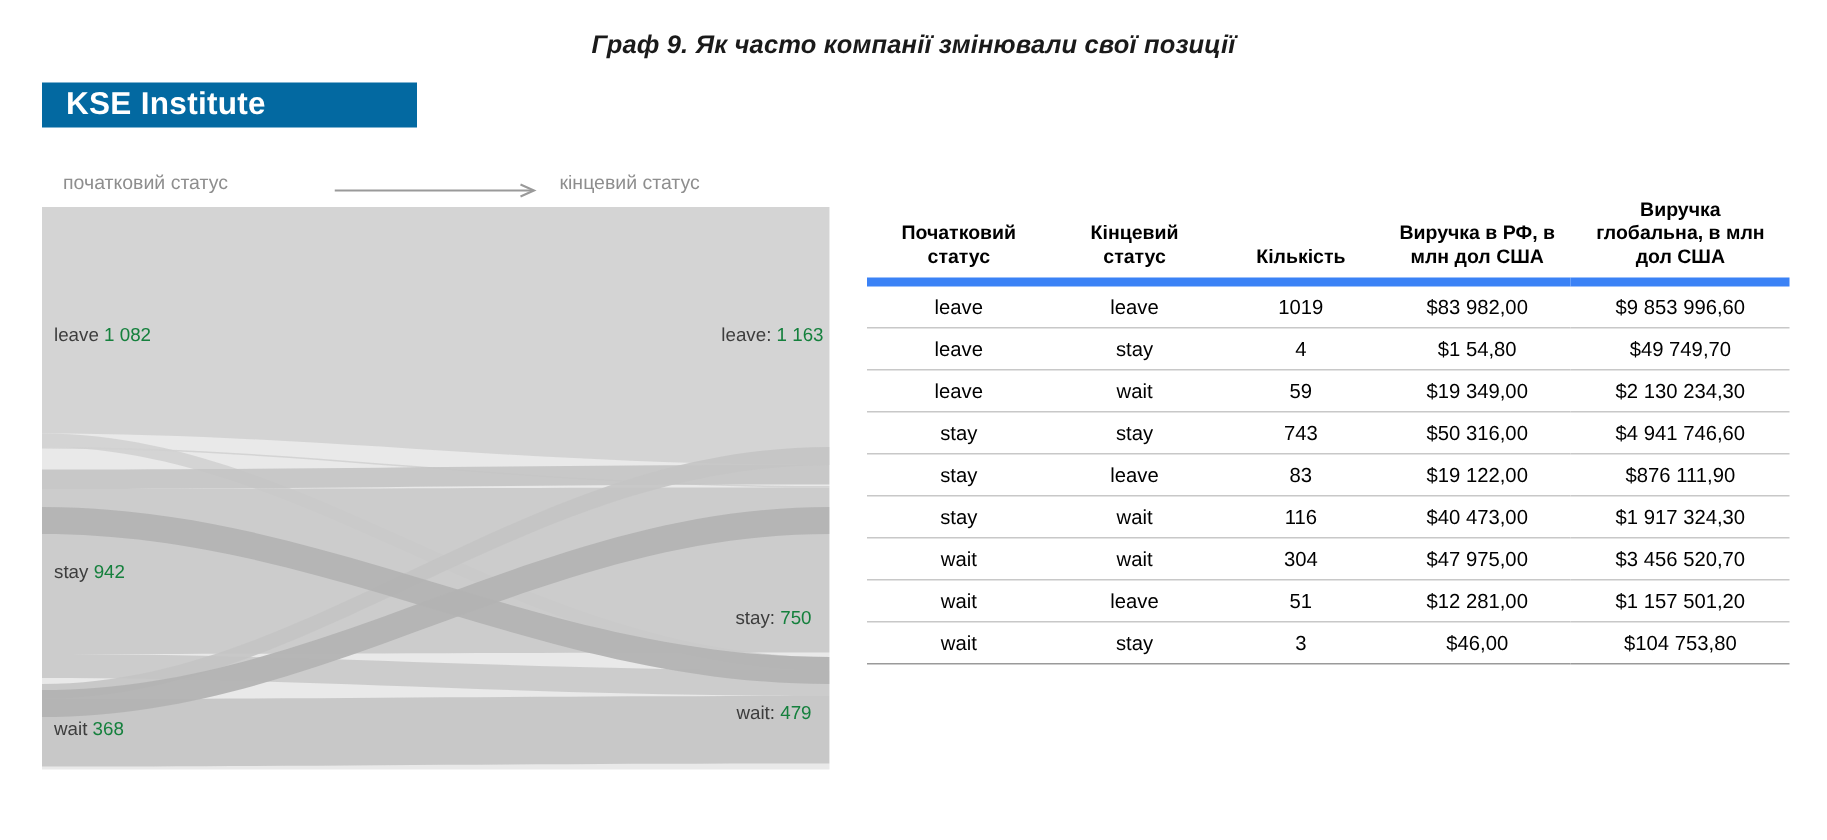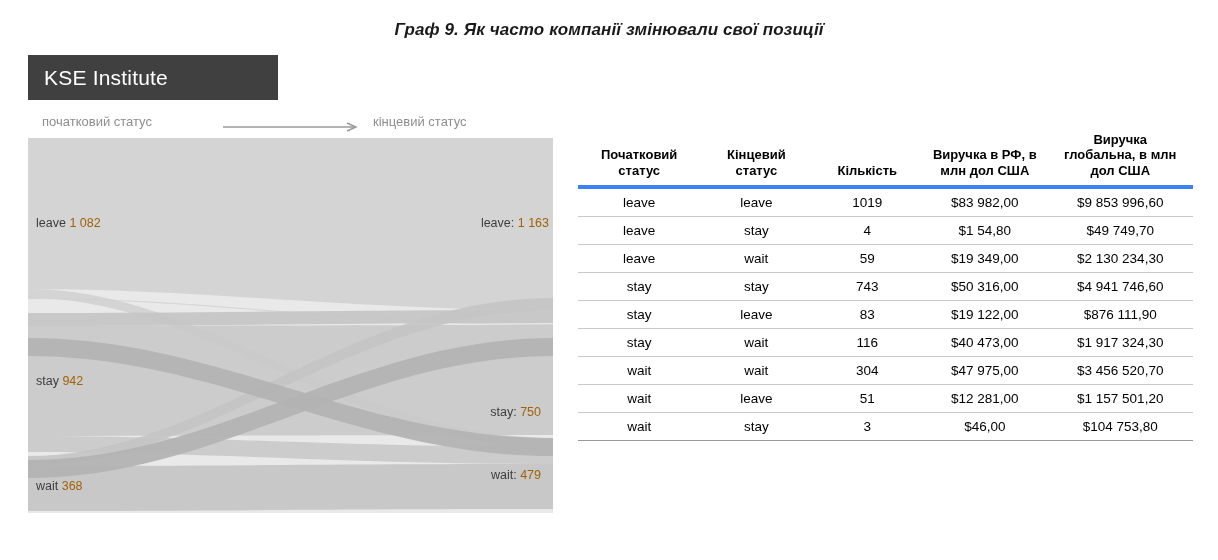--- a/index.html
+++ b/index.html
@@ -25,25 +25,25 @@
     font-size: 17px;
     color: #1a1a1a;
     letter-spacing: 0.1px;
   }
   
   #logo-banner {
     position: absolute;
     left: 28px;
     top: 55px;
     width: 250px;
-    height: 45px;
-    background: #404040;
+    height: 30px;
+    background: #0369a1;
     color: #ffffff;
     font-size: 21px;
-    font-weight: normal;
+    font-weight: bold;
     display: flex;
     align-items: center;
     padding-left: 16px;
     box-sizing: border-box;
     letter-spacing: 0.2px;
   }
   #sankey-header {
     position: absolute;
     left: 28px;
     top: 110px;
@@ -72,42 +72,42 @@
     width: 525px;
     height: 375px;
     background: #e9e9e9;
   }
   .node-label {
     position: absolute;
     font-size: 12.5px;
     color: #3d3d3d;
     white-space: nowrap;
   }
-  .node-label .num { color: #a16207; }
+  .node-label .num { color: #15803d; }
   
   #table-wrap {
     position: absolute;
     left: 578px;
     top: 130px;
     width: 615px;
   }
   table.data-table {
     border-collapse: collapse;
     width: 615px;
     font-size: 13.5px;
     color: #000000;
   }
   table.data-table thead th {
     font-weight: bold;
     font-size: 13px;
     line-height: 1.18;
     padding: 2px 10px 7px 10px;
     vertical-align: bottom;
     text-align: center;
-    border-bottom: 4px solid #3b82f6;
+    border-bottom: 6px solid #3b82f6;
   }
   table.data-table tbody td {
     padding: 6px 10px;
     border-bottom: 1px solid #c8c8c8;
     text-align: center;
     font-size: 13.5px;
     white-space: nowrap;
   }
   table.data-table tbody tr:last-child td {
     border-bottom: 1px solid #9a9a9a;

